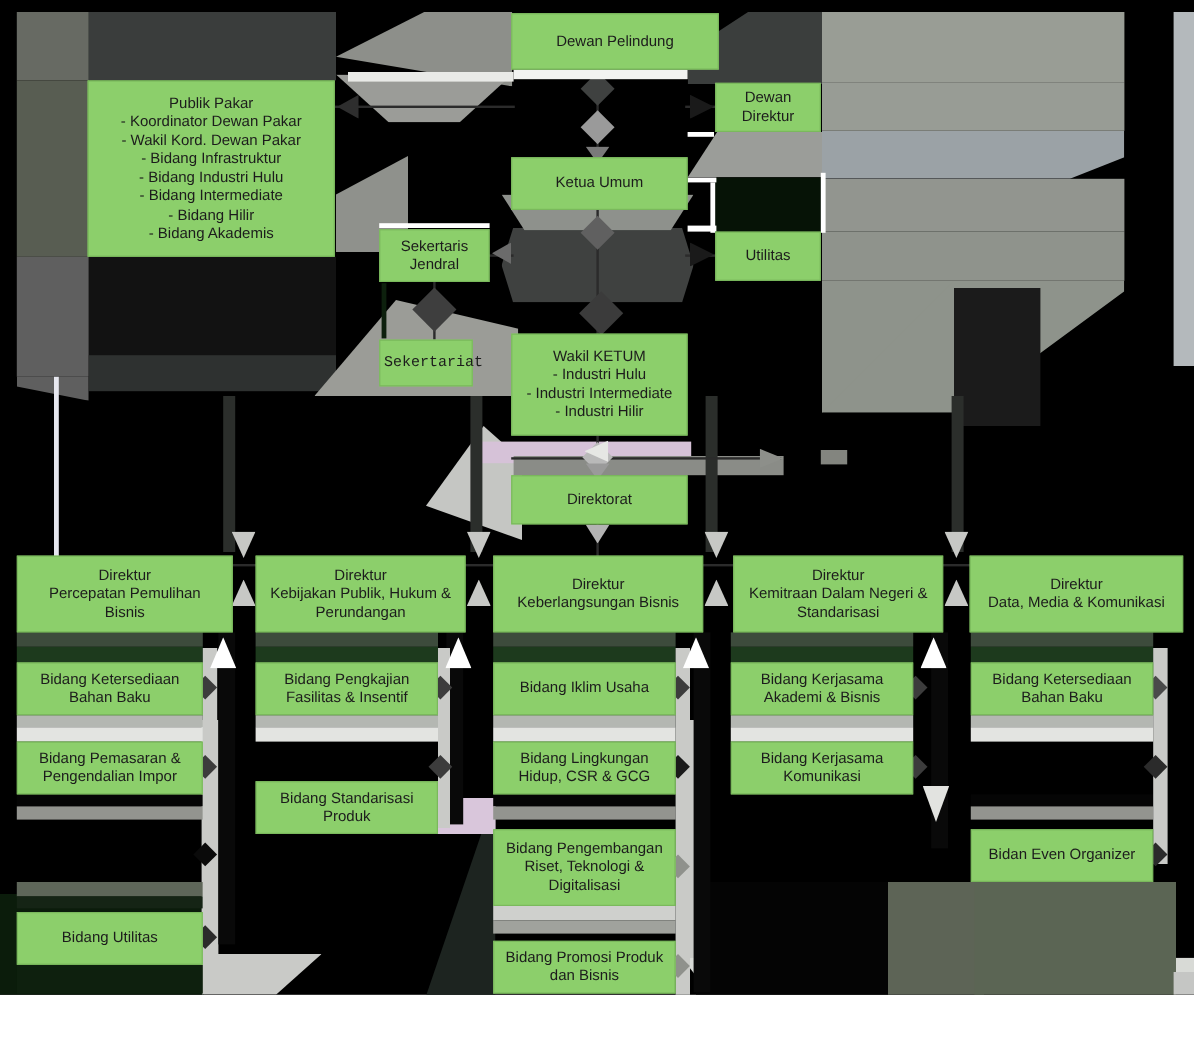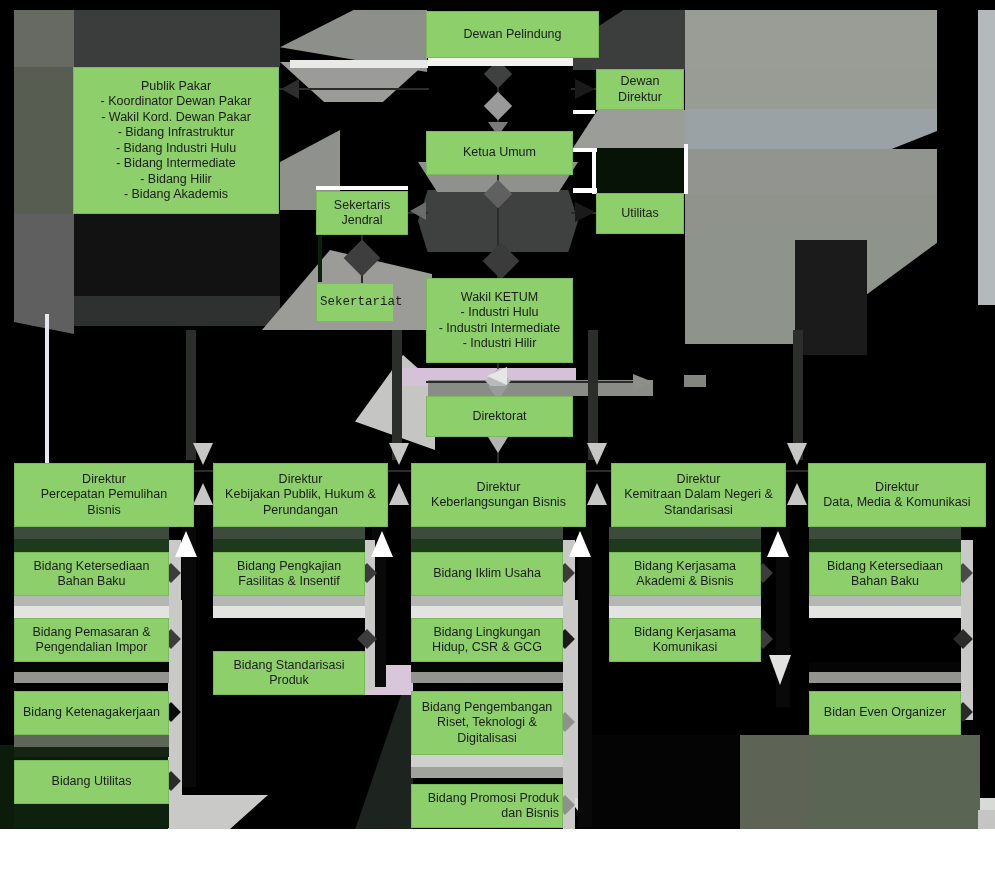--- a/index.html
+++ b/index.html
@@ -224,25 +224,20 @@
         <div>Bidang Ketersediaan</div>
         <div>Bahan Baku</div>
       </div>
     </div>
     <div class="box" style="left:14px;top:618px;width:155px;height:44px;">
       <div class="lines">
         <div>Bidang Pemasaran &amp;</div>
         <div>Pengendalian Impor</div>
       </div>
     </div>
-    <div class="box" style="left:14px;top:691px;width:155px;height:44px;">
-      <div class="lines">
-        <div>Bidang Ketenagakerjaan</div>
-      </div>
-    </div>
     <div class="box" style="left:14px;top:760px;width:155px;height:44px;">
       <div class="lines">
         <div>Bidang Utilitas</div>
       </div>
     </div>
 
     <div class="box" style="left:213px;top:552px;width:152px;height:44px;">
       <div class="lines">
         <div>Bidang Pengkajian</div>
         <div>Fasilitas &amp; Insentif</div>
@@ -266,21 +261,21 @@
         <div>Hidup, CSR &amp; GCG</div>
       </div>
     </div>
     <div class="box" style="left:411px;top:691px;width:152px;height:64px;">
       <div class="lines">
         <div>Bidang Pengembangan</div>
         <div>Riset, Teknologi &amp;</div>
         <div>Digitalisasi</div>
       </div>
     </div>
-    <div class="box" style="left:411px;top:784px;width:152px;height:44px;text-align:right;">
+    <div class="box" style="left:411px;top:784px;width:152px;height:44px;">
       <div class="lines">
         <div>Bidang Promosi Produk</div>
         <div>dan Bisnis</div>
       </div>
     </div>
 
     <div class="box" style="left:609px;top:552px;width:152px;height:44px;">
       <div class="lines">
         <div>Bidang Kerjasama</div>
         <div>Akademi &amp; Bisnis</div>

